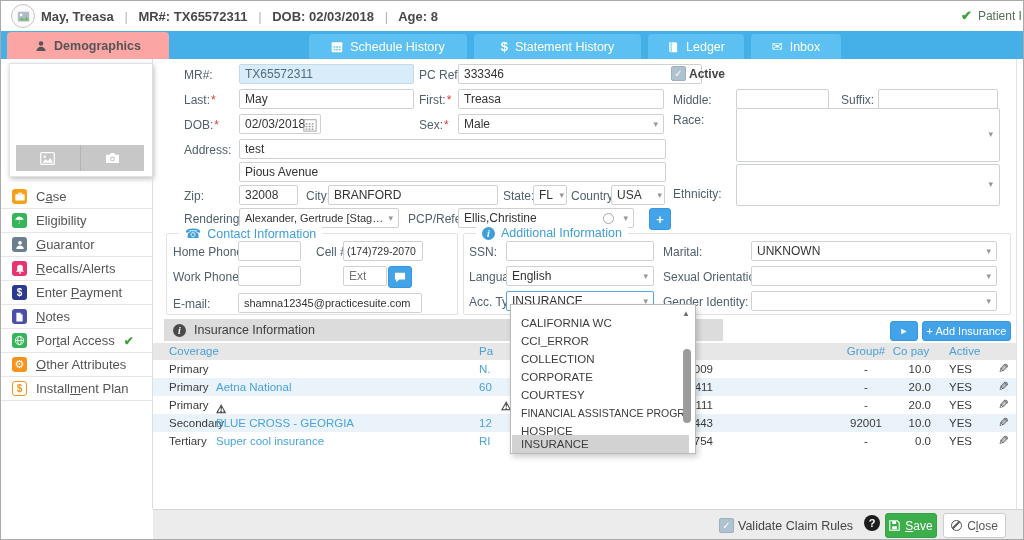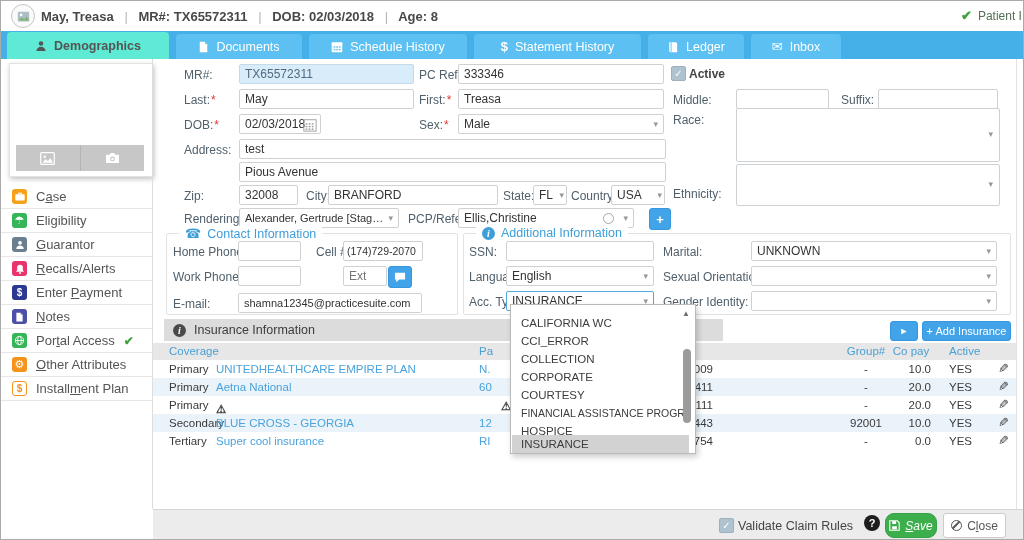--- a/index.html
+++ b/index.html
@@ -11,21 +11,21 @@
   
   .topbar{position:absolute;left:0;top:0;width:100%;height:30px;background:#fff;border-bottom:1px solid #e2e2e2;}
   .avatar{position:absolute;left:10px;top:3px;width:22px;height:22px;border-radius:50%;border:1px solid #c6c6c6;background:#fafafa;display:flex;align-items:center;justify-content:center;}
   .pt-title{position:absolute;left:40px;top:8px;font-size:13px;font-weight:bold;color:#484848;white-space:nowrap;}
   .pt-title .sep{color:#b5b5b5;font-weight:normal;margin:0 7px;}
   .top-status{position:absolute;left:960px;top:7px;white-space:nowrap;font-size:12px;color:#557055;}
   .green-check{color:#3ca23c;font-weight:bold;font-size:13px;margin-right:6px;}
   
   .tabstrip{position:absolute;left:0;top:30px;width:100%;height:28px;background:#45afe7;}
   .tab{position:absolute;height:25px;top:3px;background:#5cc1f2;border-radius:4px 4px 0 0;color:#fff;display:flex;align-items:center;justify-content:center;gap:7px;font-size:12.5px;cursor:pointer;}
-  .tab.active{background:#5eead4;color:#555;top:1px;height:27px;font-weight:bold;}
+  .tab.active{background:#fca5a5;color:#555;top:1px;height:27px;font-weight:bold;}
   .tab svg{display:block;}
   
   .photo{position:absolute;left:8px;top:62px;width:142px;height:112px;background:#fff;border:1px solid #e3e3e3;box-shadow:1px 2px 5px rgba(0,0,0,.25);}
   .photo-strip{position:absolute;left:6px;bottom:5px;width:128px;height:26px;background:#c7c7c7;display:flex;}
   .photo-btn{flex:1;display:flex;align-items:center;justify-content:center;cursor:pointer;}
   .photo-btn + .photo-btn{border-left:1px solid #b4b4b4;}
   
   .sidebar{position:absolute;left:0;top:184px;width:151px;}
   .sb-item{height:23px;border-bottom:1px solid #e6e6e6;display:flex;align-items:center;padding-left:11px;gap:9px;cursor:pointer;background:#fff;}
   .sb-ic{width:15px;height:15px;border-radius:3px;display:flex;align-items:center;justify-content:center;color:#fff;font-size:10px;flex:0 0 15px;}
@@ -66,21 +66,21 @@
   
   .dropdown{position:absolute;left:509px;top:303px;width:186px;height:150px;background:#fff;border:1px solid #b9b9b9;box-shadow:2px 3px 6px rgba(0,0,0,.2);z-index:50;box-sizing:border-box;}
   .dd-item{position:absolute;left:1px;width:168px;height:18px;line-height:18px;padding-left:9px;font-size:11.5px;color:#3c3c3c;cursor:pointer;white-space:nowrap;overflow:hidden;}
   .dd-item.hl{background:#d2d2d2;}
   .dd-scroll{position:absolute;right:2px;top:2px;width:12px;height:144px;}
   .dd-up{position:absolute;top:2px;left:1px;color:#6e6e6e;font-size:8px;}
   .dd-thumb{position:absolute;top:42px;left:2px;width:8px;height:74px;background:#9b9b9b;border-radius:4px;cursor:pointer;}
   
   .footer{position:absolute;left:152px;top:508px;width:872px;height:31px;background:#ececec;border-top:1px solid #d6d6d6;box-sizing:border-box;}
   .qmark{position:absolute;left:711px;top:5px;width:16px;height:16px;border-radius:50%;background:#1d1d1d;color:#fff;font-weight:bold;font-size:11px;text-align:center;line-height:16px;cursor:pointer;}
-  .btn-save{position:absolute;left:732px;top:3px;width:50px;height:23px;background:#3cae4b;border:1px solid #35a143;border-radius:9px;color:#fff;display:flex;align-items:center;justify-content:center;gap:5px;font-size:12px;cursor:pointer;font-style:italic;}
+  .btn-save{position:absolute;left:732px;top:3px;width:50px;height:23px;background:#3cae4b;border:1px solid #35a143;border-radius:3px;color:#fff;display:flex;align-items:center;justify-content:center;gap:5px;font-size:12px;cursor:pointer;}
   .btn-close{position:absolute;left:790px;top:3px;width:61px;height:23px;background:#fff;border:1px solid #ccc;border-radius:3px;color:#555;display:flex;align-items:center;justify-content:center;gap:5px;font-size:12px;cursor:pointer;}
   .slash-circle{width:11px;height:11px;border:1.5px solid #555;border-radius:50%;position:relative;display:inline-block;box-sizing:border-box;}
   .slash-circle:before{content:"";position:absolute;left:-1px;top:3.2px;width:10px;height:1.5px;background:#555;transform:rotate(-45deg);}
   .mini-cal{position:absolute;right:3px;top:3px;}
   .circ{display:inline-block;width:9px;height:9px;border:1px solid #a7a7a7;border-radius:50%;}
   u{text-decoration:underline;}
 </style>
 </head>
 <body>
 
@@ -106,27 +106,20 @@
   </div>
 </div>
 
 <div class="tabstrip">
   <div class="tab active" style="left:6px;width:162px;">
     <svg width="12" height="12" viewBox="0 0 16 16" fill="#555">
         <circle cx="8" cy="4.5" r="3"></circle>
         <path d="M2 14.5c0-3.4 2.7-5.6 6-5.6s6 2.2 6 5.6z"></path>
       </svg>
     <span>Demographics</span>
-  </div>
-  <div class="tab" style="left:175px;width:126px;">
-    <svg width="11" height="12" viewBox="0 0 14 16" fill="#fff">
-        <path d="M2 1h7l3 3v11H2z"></path>
-        <path d="M9 1v3h3z" fill="#5cc1f2"></path>
-      </svg>
-    <span>Documents</span>
   </div>
   <div class="tab" style="left:308px;width:158px;">
     <svg width="12" height="12" viewBox="0 0 16 16">
         <rect x="1" y="2" width="14" height="13" rx="1" fill="#fff"></rect>
         <rect x="1" y="2" width="14" height="3.5" fill="#fff"></rect>
         <g fill="#5cc1f2">
           <rect x="3.5" y="7" width="2.2" height="2"></rect>
           <rect x="7" y="7" width="2.2" height="2"></rect>
           <rect x="10.5" y="7" width="2.2" height="2"></rect>
           <rect x="3.5" y="10.5" width="2.2" height="2"></rect>
@@ -245,21 +238,21 @@
     <span class="sb-lb">Install<u>m</u>ent Plan</span>
   </div>
 </div>
 
 <div class="vline" style="left:151px;top:58px;height:450px;"></div>
 <div class="vline" style="left:1015px;top:58px;height:450px;background:#e3e3e3;"></div>
 
 <span class="lbl" style="left:183px;top:67px;">MR#:</span>
 <input class="fld" style="left: 238px; top: 63px; width: 175px; background: rgb(217, 236, 249); border-color: rgb(194, 218, 234); color: rgb(79, 107, 128);" readonly="" value="TX65572311">
 <span class="lbl" style="left:418px;top:67px;">PC Ref#:</span>
-<input class="fld" style="left: 457px; top: 63px; width: 206px;" value="333346">
+<input class="fld" style="left: 457px; top: 63px; width: 244px;" value="333346">
 <span class="cb" style="left:670px;top:65px;">✓</span>
 <span class="lbl" style="left:688px;top:66px;font-weight:bold;color:#444;">Active</span>
 
 <span class="lbl" style="left:183px;top:92px;"><span>Last:</span><span class="req">*</span></span>
 <input class="fld" style="left: 238px; top: 88px; width: 175px;" value="May">
 <span class="lbl" style="left:418px;top:92px;"><span>First:</span><span class="req">*</span></span>
 <input class="fld" style="left: 457px; top: 88px; width: 206px;" value="Treasa">
 <span class="lbl" style="left:672px;top:92px;">Middle:</span>
 <input class="fld" style="left: 735px; top: 88px; width: 93px;">
 <span class="lbl" style="left:840px;top:92px;">Suffix:</span>
@@ -399,21 +392,20 @@
   <span style="left:16px;">Coverage</span>
   <span style="left:63px;margin-top:29px;">Payer</span>
   <span style="left:326px;">Pa</span>
   <span style="left:688px;width:50px;text-align:center;">Group#</span>
   <span style="left:738px;width:40px;text-align:center;">Co pay</span>
   <span style="left:796px;">Active</span>
 </div>
 
 <div class="ins-row" style="top:359px;">
   <span class="c-cov">Primary</span>
-  <span class="c-payer">UNITEDHEALTHCARE EMPIRE PLAN</span>
   <span class="c-poll">N.</span>
   <span class="c-polr">009</span>
   <span class="c-grp">-</span>
   <span class="c-cop">10.0</span>
   <span class="c-act">YES</span>
   <span class="c-edit">✎</span>
 </div>
 <div class="ins-row alt" style="top:377px;">
   <span class="c-cov">Primary</span>
   <span class="c-payer">Aetna National</span>

